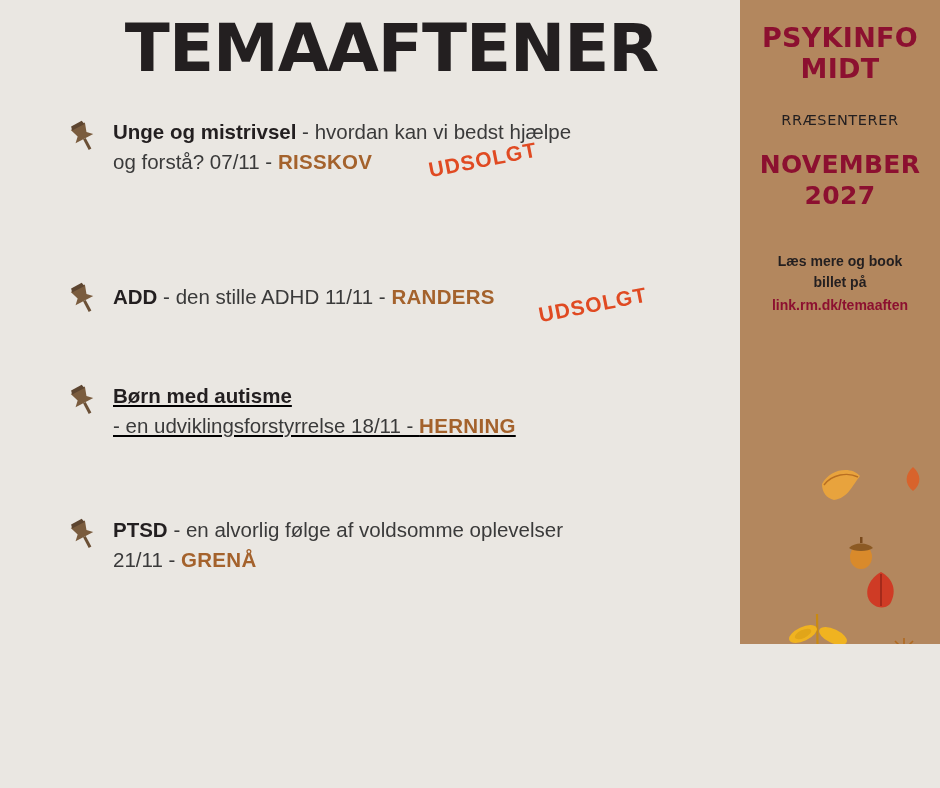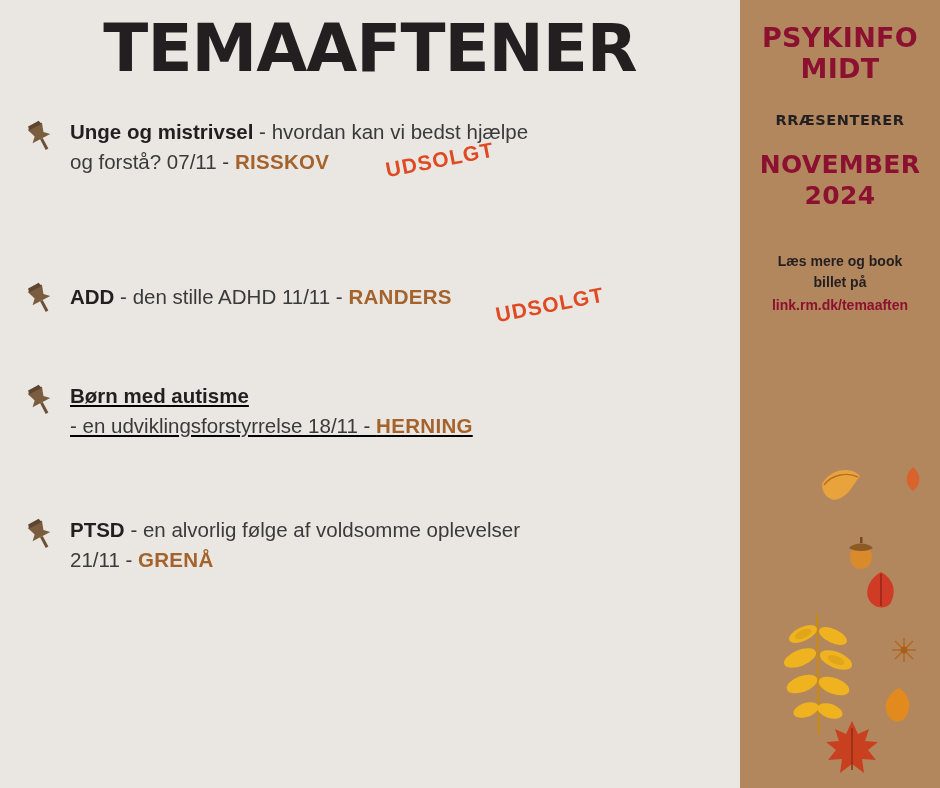--- a/index.html
+++ b/index.html
@@ -20,20 +20,21 @@
     display: flex;
     background: #eae7e2;
   }
   
   .left {
     position: relative;
     width: 740px;
     height: 712px;
     background: #eae7e2;
     box-sizing: border-box;
+    padding-left: 43px;
   }
   .title {
     font-family: "DejaVu Sans", sans-serif;
     font-weight: bold;
     font-size: 66px;
     letter-spacing: -1px;
     color: #231f20;
     text-align: center;
     margin: 0;
     padding: 14px 0 0 0;
@@ -83,39 +84,39 @@
     transform: rotate(-11deg);
     white-space: nowrap;
   }
   .so1 { left: 315px; top: 28px; }
   .so2 { left: 425px; top: 8px; }
 
   
   .right {
     position: relative;
     width: 200px;
-    height: 788px;
+    height: 644px;
     background: #b3875e;
     text-align: center;
     box-sizing: border-box;
     overflow: hidden;
   }
   .brand {
     font-family: "DejaVu Sans", sans-serif;
     font-weight: bold;
     color: #8c1030;
     font-size: 27px;
     line-height: 1.15;
     margin: 0;
     padding: 22px 6px 0 6px;
     letter-spacing: 0.3px;
   }
   .presents {
     font-family: "DejaVu Sans", sans-serif;
-    font-weight: bold;
+    font-weight: normal;
     font-size: 14.5px;
     color: #231f20;
     letter-spacing: 0.6px;
     margin: 28px 0 0 0;
   }
   .month {
     font-family: "DejaVu Sans", sans-serif;
     font-weight: bold;
     color: #8c1030;
     font-size: 25px;
@@ -225,21 +226,21 @@
   </div>
 
   <div class="right">
     <div class="brand">
       <span>PSYKINFO</span><br>
       <span>MIDT</span>
     </div>
     <div class="presents">RRÆSENTERER</div>
     <div class="month">
       <span>NOVEMBER</span><br>
-      <span>2024</span>
+      <span>2027</span>
     </div>
     <div class="booking">
       <span>Læs mere og book</span><br>
       <span>billet på</span>
       <span class="link">link.rm.dk/temaaften</span>
     </div>
 
     <div class="leaves">
       <svg class="leaf" style="left:78px; top:24px;" width="46" height="40" viewBox="0 0 46 40">
         <path d="M4 20 C12 4, 34 2, 42 12 C34 22, 30 34, 16 36 C8 34, 4 28, 4 20 Z" fill="#e8a33d"></path>

